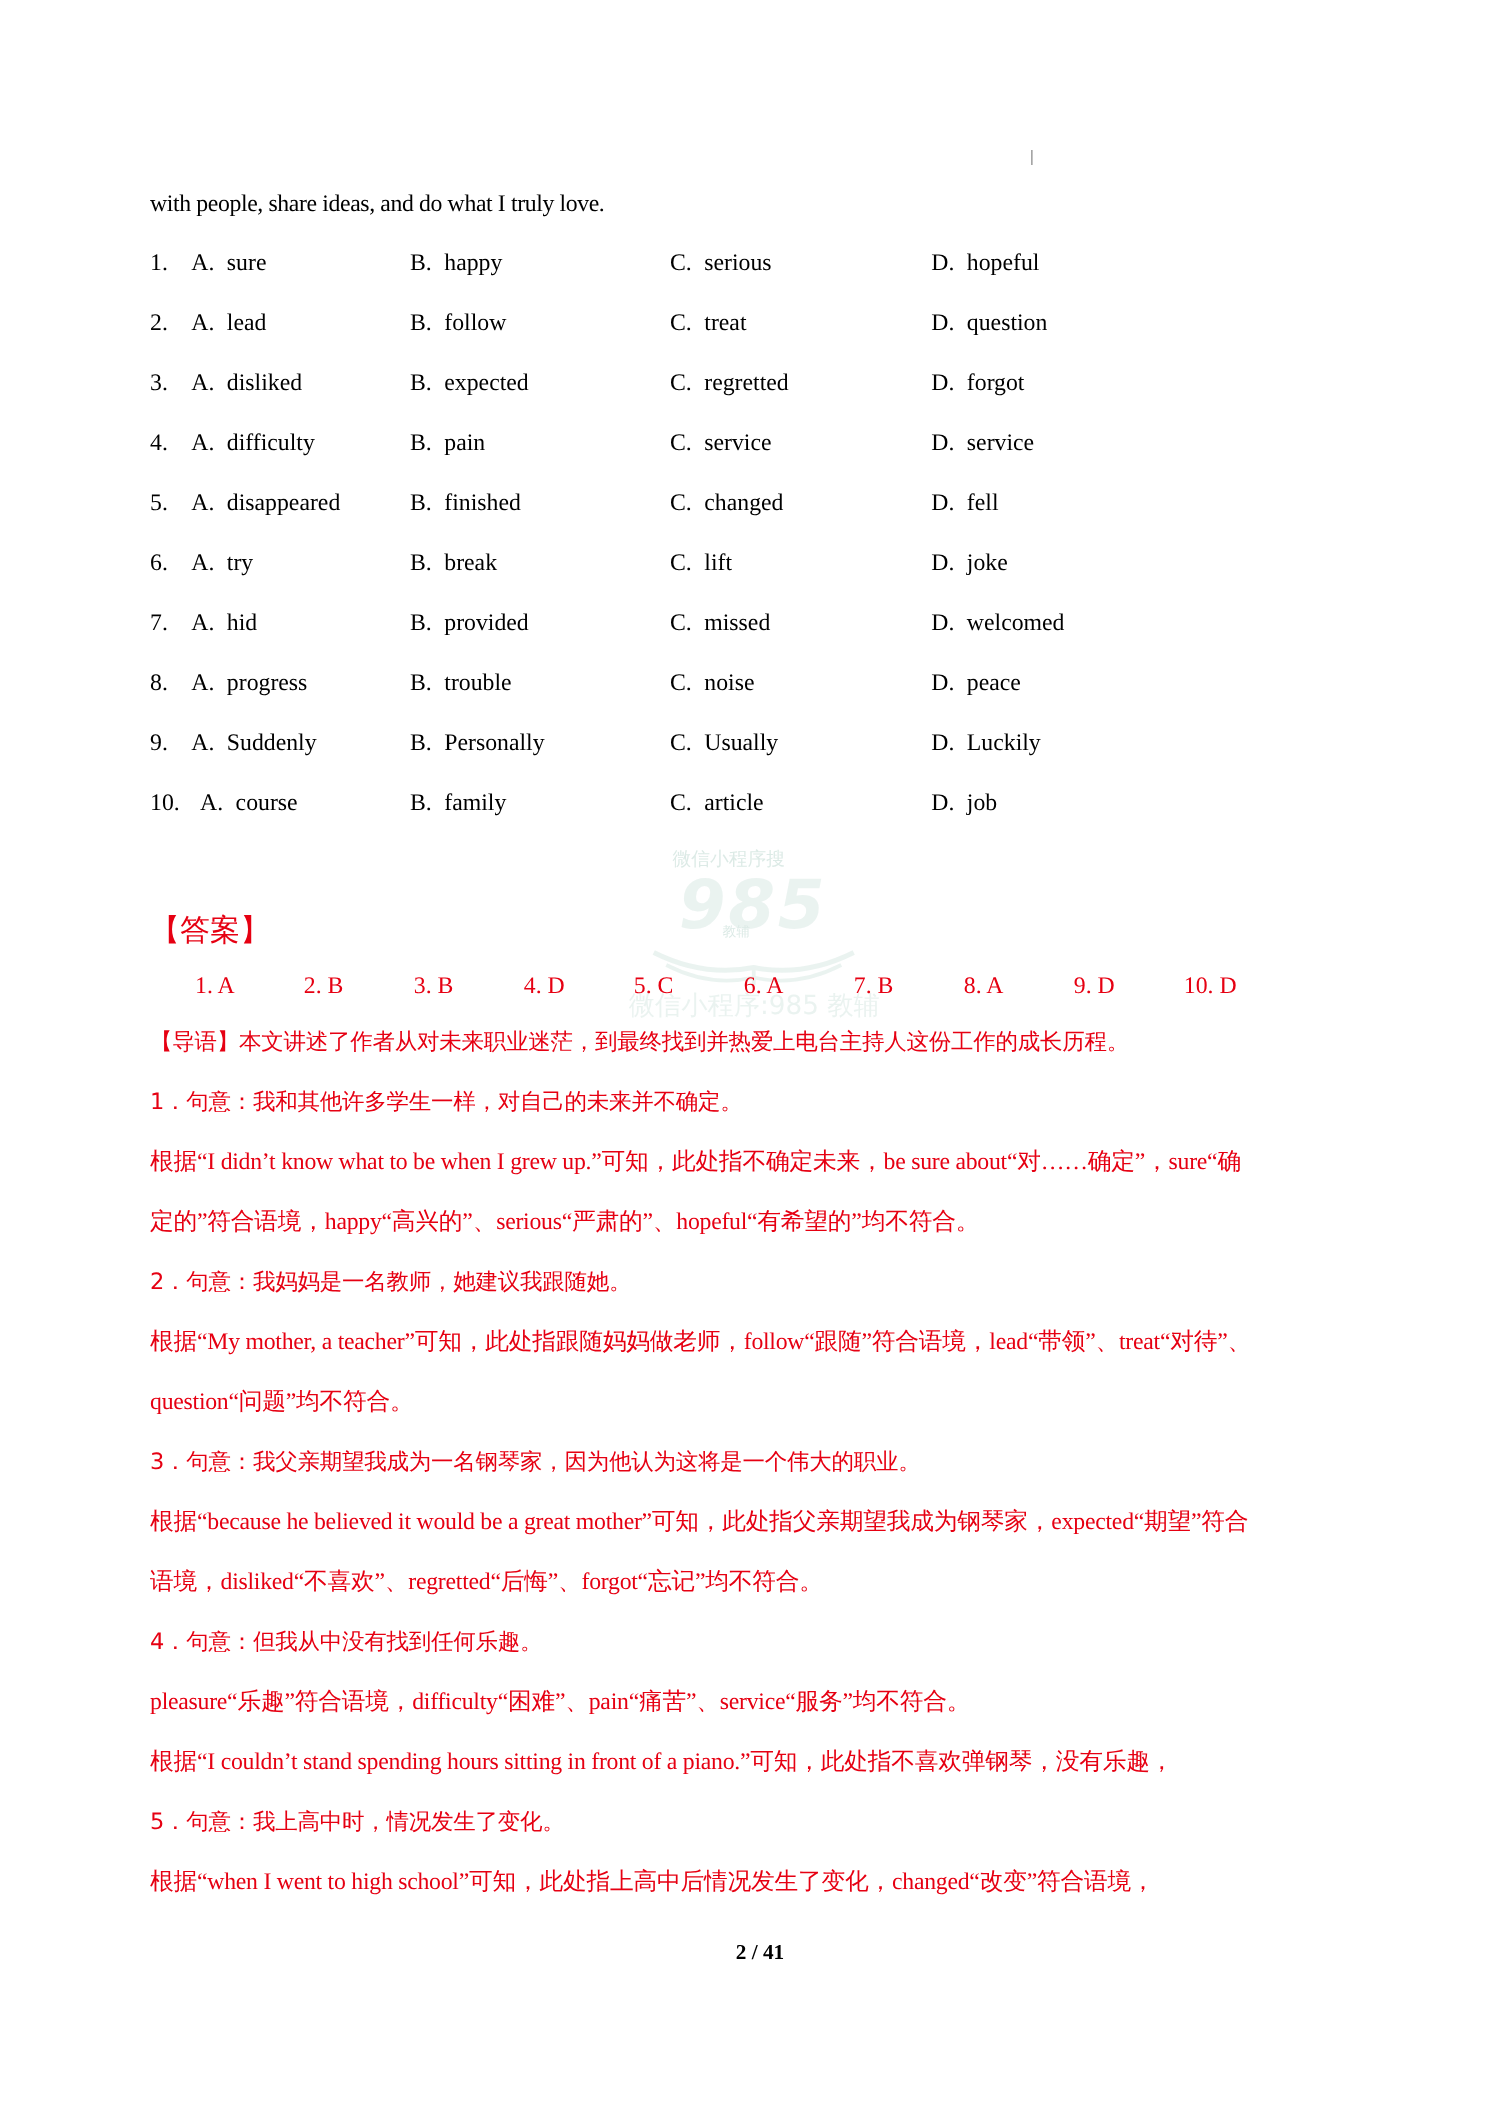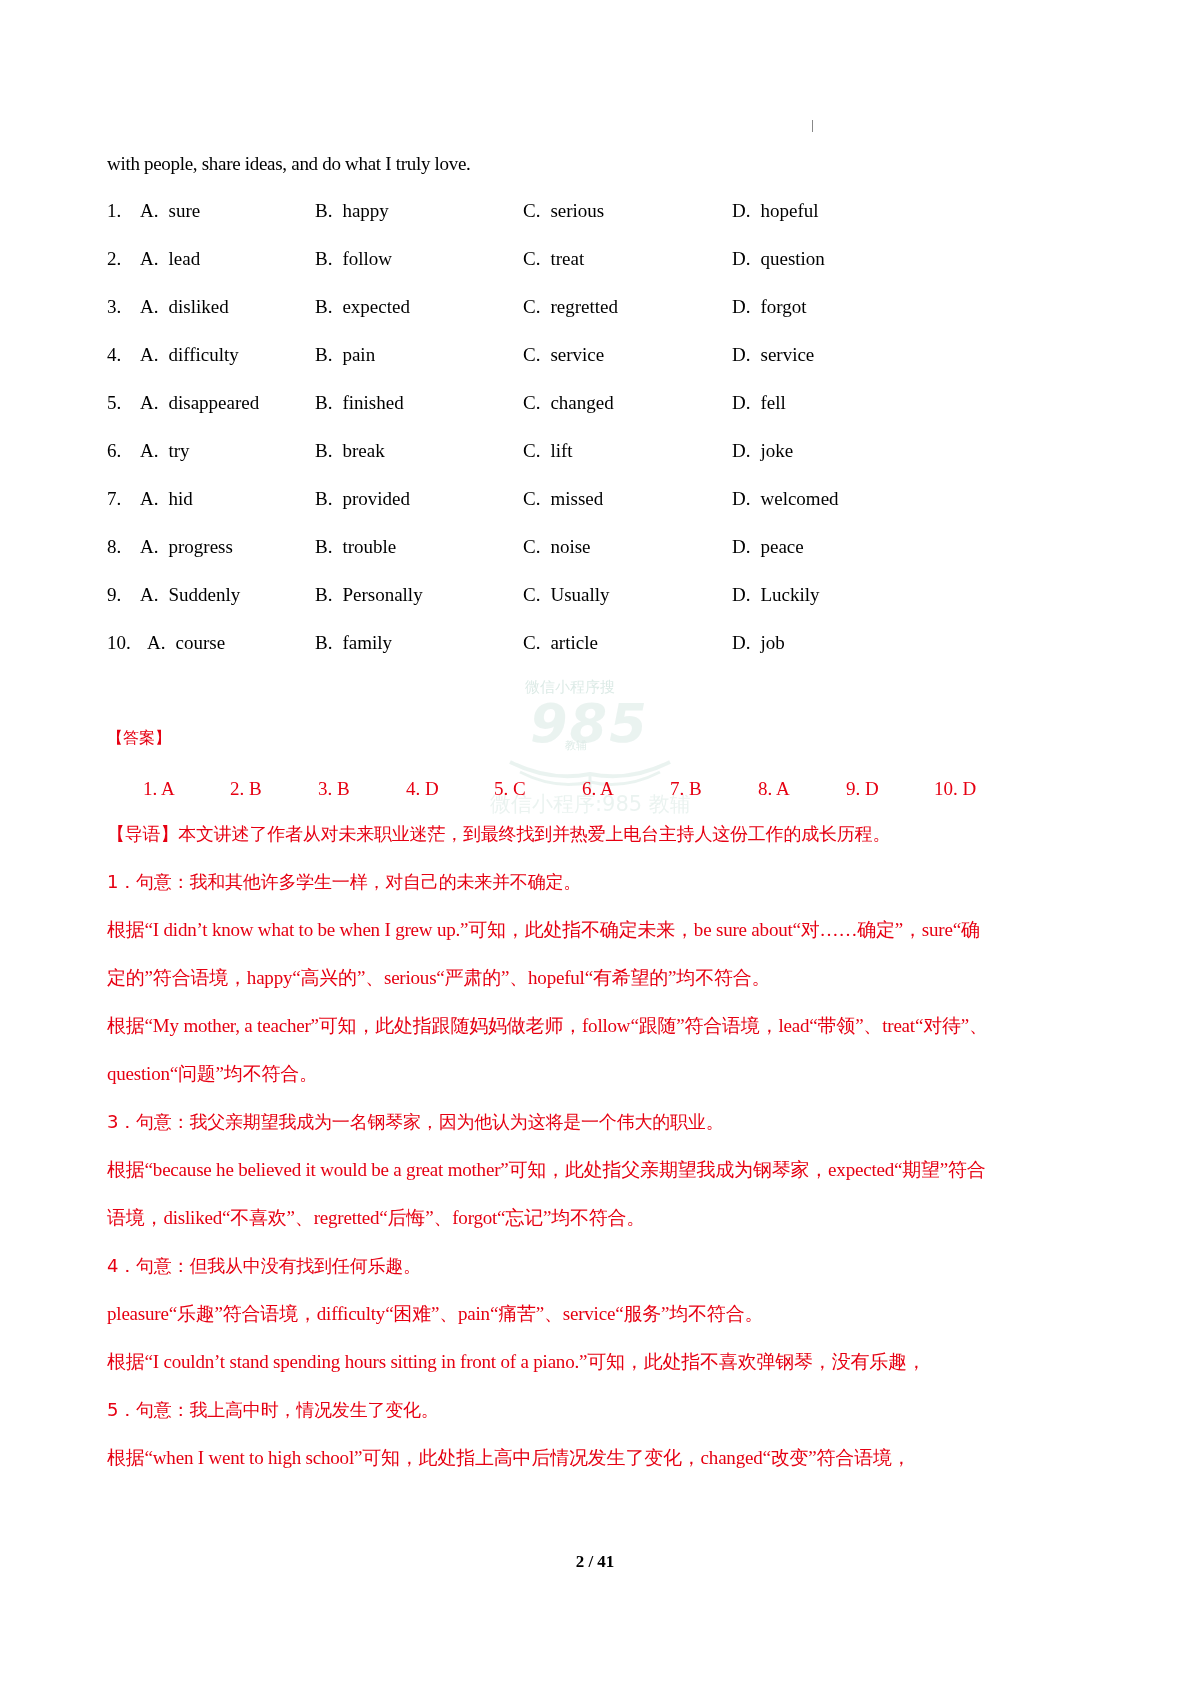--- a/index.html
+++ b/index.html
@@ -10,21 +10,21 @@
   body {
     width: 1190px;
     height: 1683px;
     position: relative;
     overflow: hidden;
     font-family: "Liberation Serif", "DejaVu Serif", serif;
     color: #000000;
   }
   .page {
     position: absolute;
-    left: 0; top: 0;
+    left: 13px; top: 0;
     width: 1026px;
     height: 1683px;
     background: #ffffff;
   }
   .header-mark {
     position: absolute;
     left: 812px;
     top: 120px;
     width: 1px;
     height: 12px;
@@ -67,21 +67,21 @@
   .c-a { left: 33px; }
   .c-a.wide { left: 40px; }
   .c-b { left: 208px; }
   .c-c { left: 416px; }
   .c-d { left: 625px; }
 
   .answer-title {
     position: absolute;
     left: 107px;
     top: 728px;
-    font-size: 16px;
+    font-size: 24px;
     font-family: Liberation Mono, monospace;
     color: #e60012;
     white-space: nowrap;
   }
   .answer-row {
     position: absolute;
     left: 107px;
     top: 778px;
     font-size: 19px;
     color: #e60012;
@@ -281,20 +281,21 @@
     <span class="ans" style="left:615px">8. A</span>
     <span class="ans" style="left:703px">9. D</span>
     <span class="ans" style="left:791px">10. D</span>
   </div>
 
   <div class="explain">
     <div class="line">【导语】本文讲述了作者从对未来职业迷茫，到最终找到并热爱上电台主持人这份工作的成长历程。</div>
     <div class="line">1．句意：我和其他许多学生一样，对自己的未来并不确定。</div>
     <div class="line en">根据“I didn’t know what to be when I grew up.”可知，此处指不确定未来，be sure about“对……确定”，sure“确</div>
     <div class="line en">定的”符合语境，happy“高兴的”、serious“严肃的”、hopeful“有希望的”均不符合。</div>
+    <div class="line">2．句意：我妈妈是一名教师，她建议我跟随她。</div>
     <div class="line en">根据“My mother, a teacher”可知，此处指跟随妈妈做老师，follow“跟随”符合语境，lead“带领”、treat“对待”、</div>
     <div class="line en">question“问题”均不符合。</div>
     <div class="line">3．句意：我父亲期望我成为一名钢琴家，因为他认为这将是一个伟大的职业。</div>
     <div class="line en">根据“because he believed it would be a great mother”可知，此处指父亲期望我成为钢琴家，expected“期望”符合</div>
     <div class="line en">语境，disliked“不喜欢”、regretted“后悔”、forgot“忘记”均不符合。</div>
     <div class="line">4．句意：但我从中没有找到任何乐趣。</div>
     <div class="line en">pleasure“乐趣”符合语境，difficulty“困难”、pain“痛苦”、service“服务”均不符合。</div>
     <div class="line en">根据“I couldn’t stand spending hours sitting in front of a piano.”可知，此处指不喜欢弹钢琴，没有乐趣，</div>
     <div class="line">5．句意：我上高中时，情况发生了变化。</div>
     <div class="line en">根据“when I went to high school”可知，此处指上高中后情况发生了变化，changed“改变”符合语境，</div>

